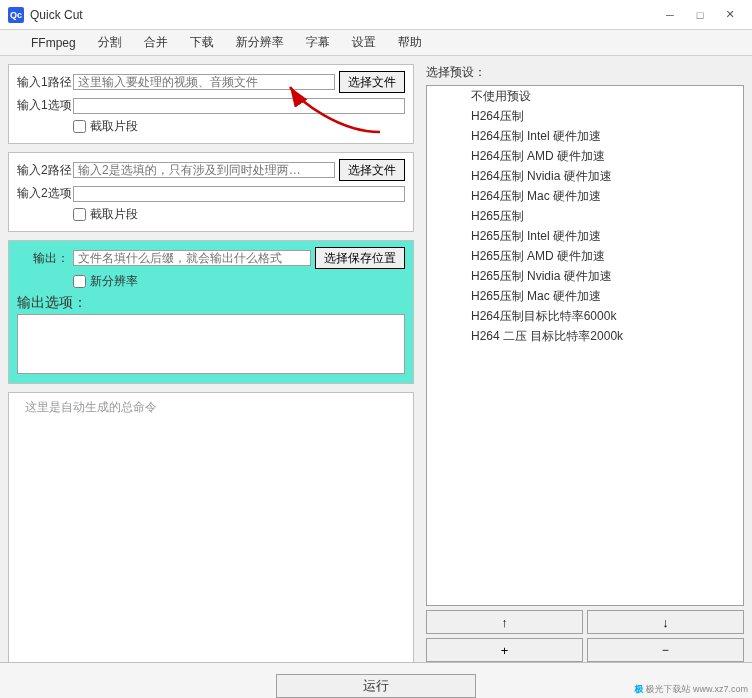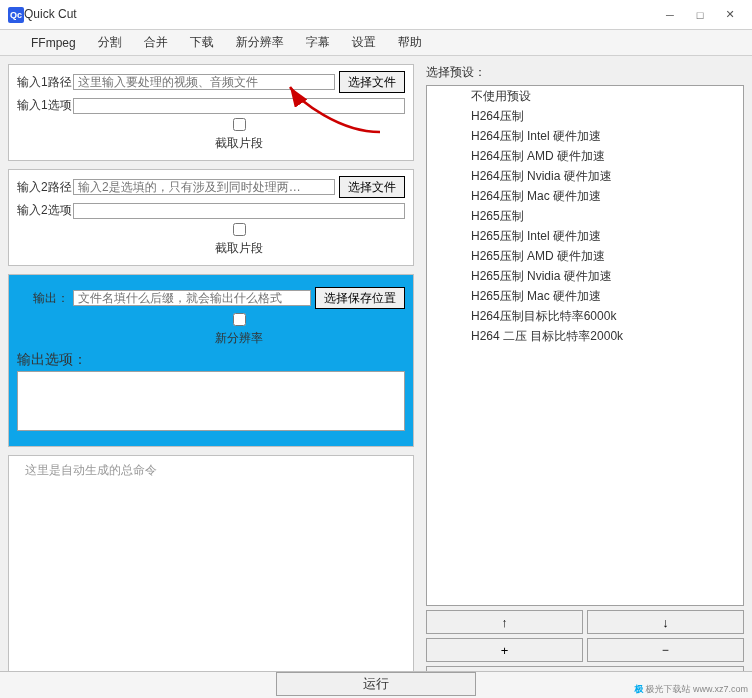--- a/index.html
+++ b/index.html
@@ -16,20 +16,22 @@
       border-bottom: 1px solid #d0d0d0;
       display: flex;
       align-items: center;
       justify-content: space-between;
       height: 30px;
       padding: 0 8px;
       user-select: none;
     }
     .title-bar-left {
       display: flex;
+      align-items: center;
+      gap: 6px;
     }
     .app-icon {
       width: 16px;
       height: 16px;
       background: #2b5ce6;
       border-radius: 2px;
       display: flex;
       align-items: center;
       justify-content: center;
       color: white;
@@ -137,29 +139,28 @@
       white-space: nowrap;
       flex-shrink: 0;
     }
 
     .checkbox-row {
       display: flex;
       align-items: center;
       gap: 4px;
       margin-left: 56px;
       margin-bottom: 2px;
-      flex-direction: column;
     }
     .checkbox-row input[type="checkbox"] { cursor: pointer; }
     .checkbox-label { font-size: 12px; color: #333; }
 
     .output-section {
       border: 1px solid #c0c0c0;
-      background: #0ea5e9;
-      padding: 12px 8px;
+      background: #5eead4;
+      padding: 6px 8px;
       margin-bottom: 4px;
     }
 
     .output-options-label {
       font-size: 14px;
       color: #333;
       margin-bottom: 2px;
     }
 
     .output-textarea {
@@ -244,25 +245,25 @@
       cursor: pointer;
       font-family: inherit;
       color: #333;
     }
 
     .bottom-bar {
       position: absolute;
       bottom: 0;
       left: 0;
       right: 0;
-      height: 27px;
+      height: 36px;
       background: #f5f5f5;
       border-top: 1px solid #c0c0c0;
       display: flex;
-      align-items: flex-start;
+      align-items: flex-end;
       justify-content: center;
     }
 
     .watermark {
       position: absolute;
       bottom: 2px;
       right: 4px;
       font-size: 9px;
       color: #888;
       display: flex;

